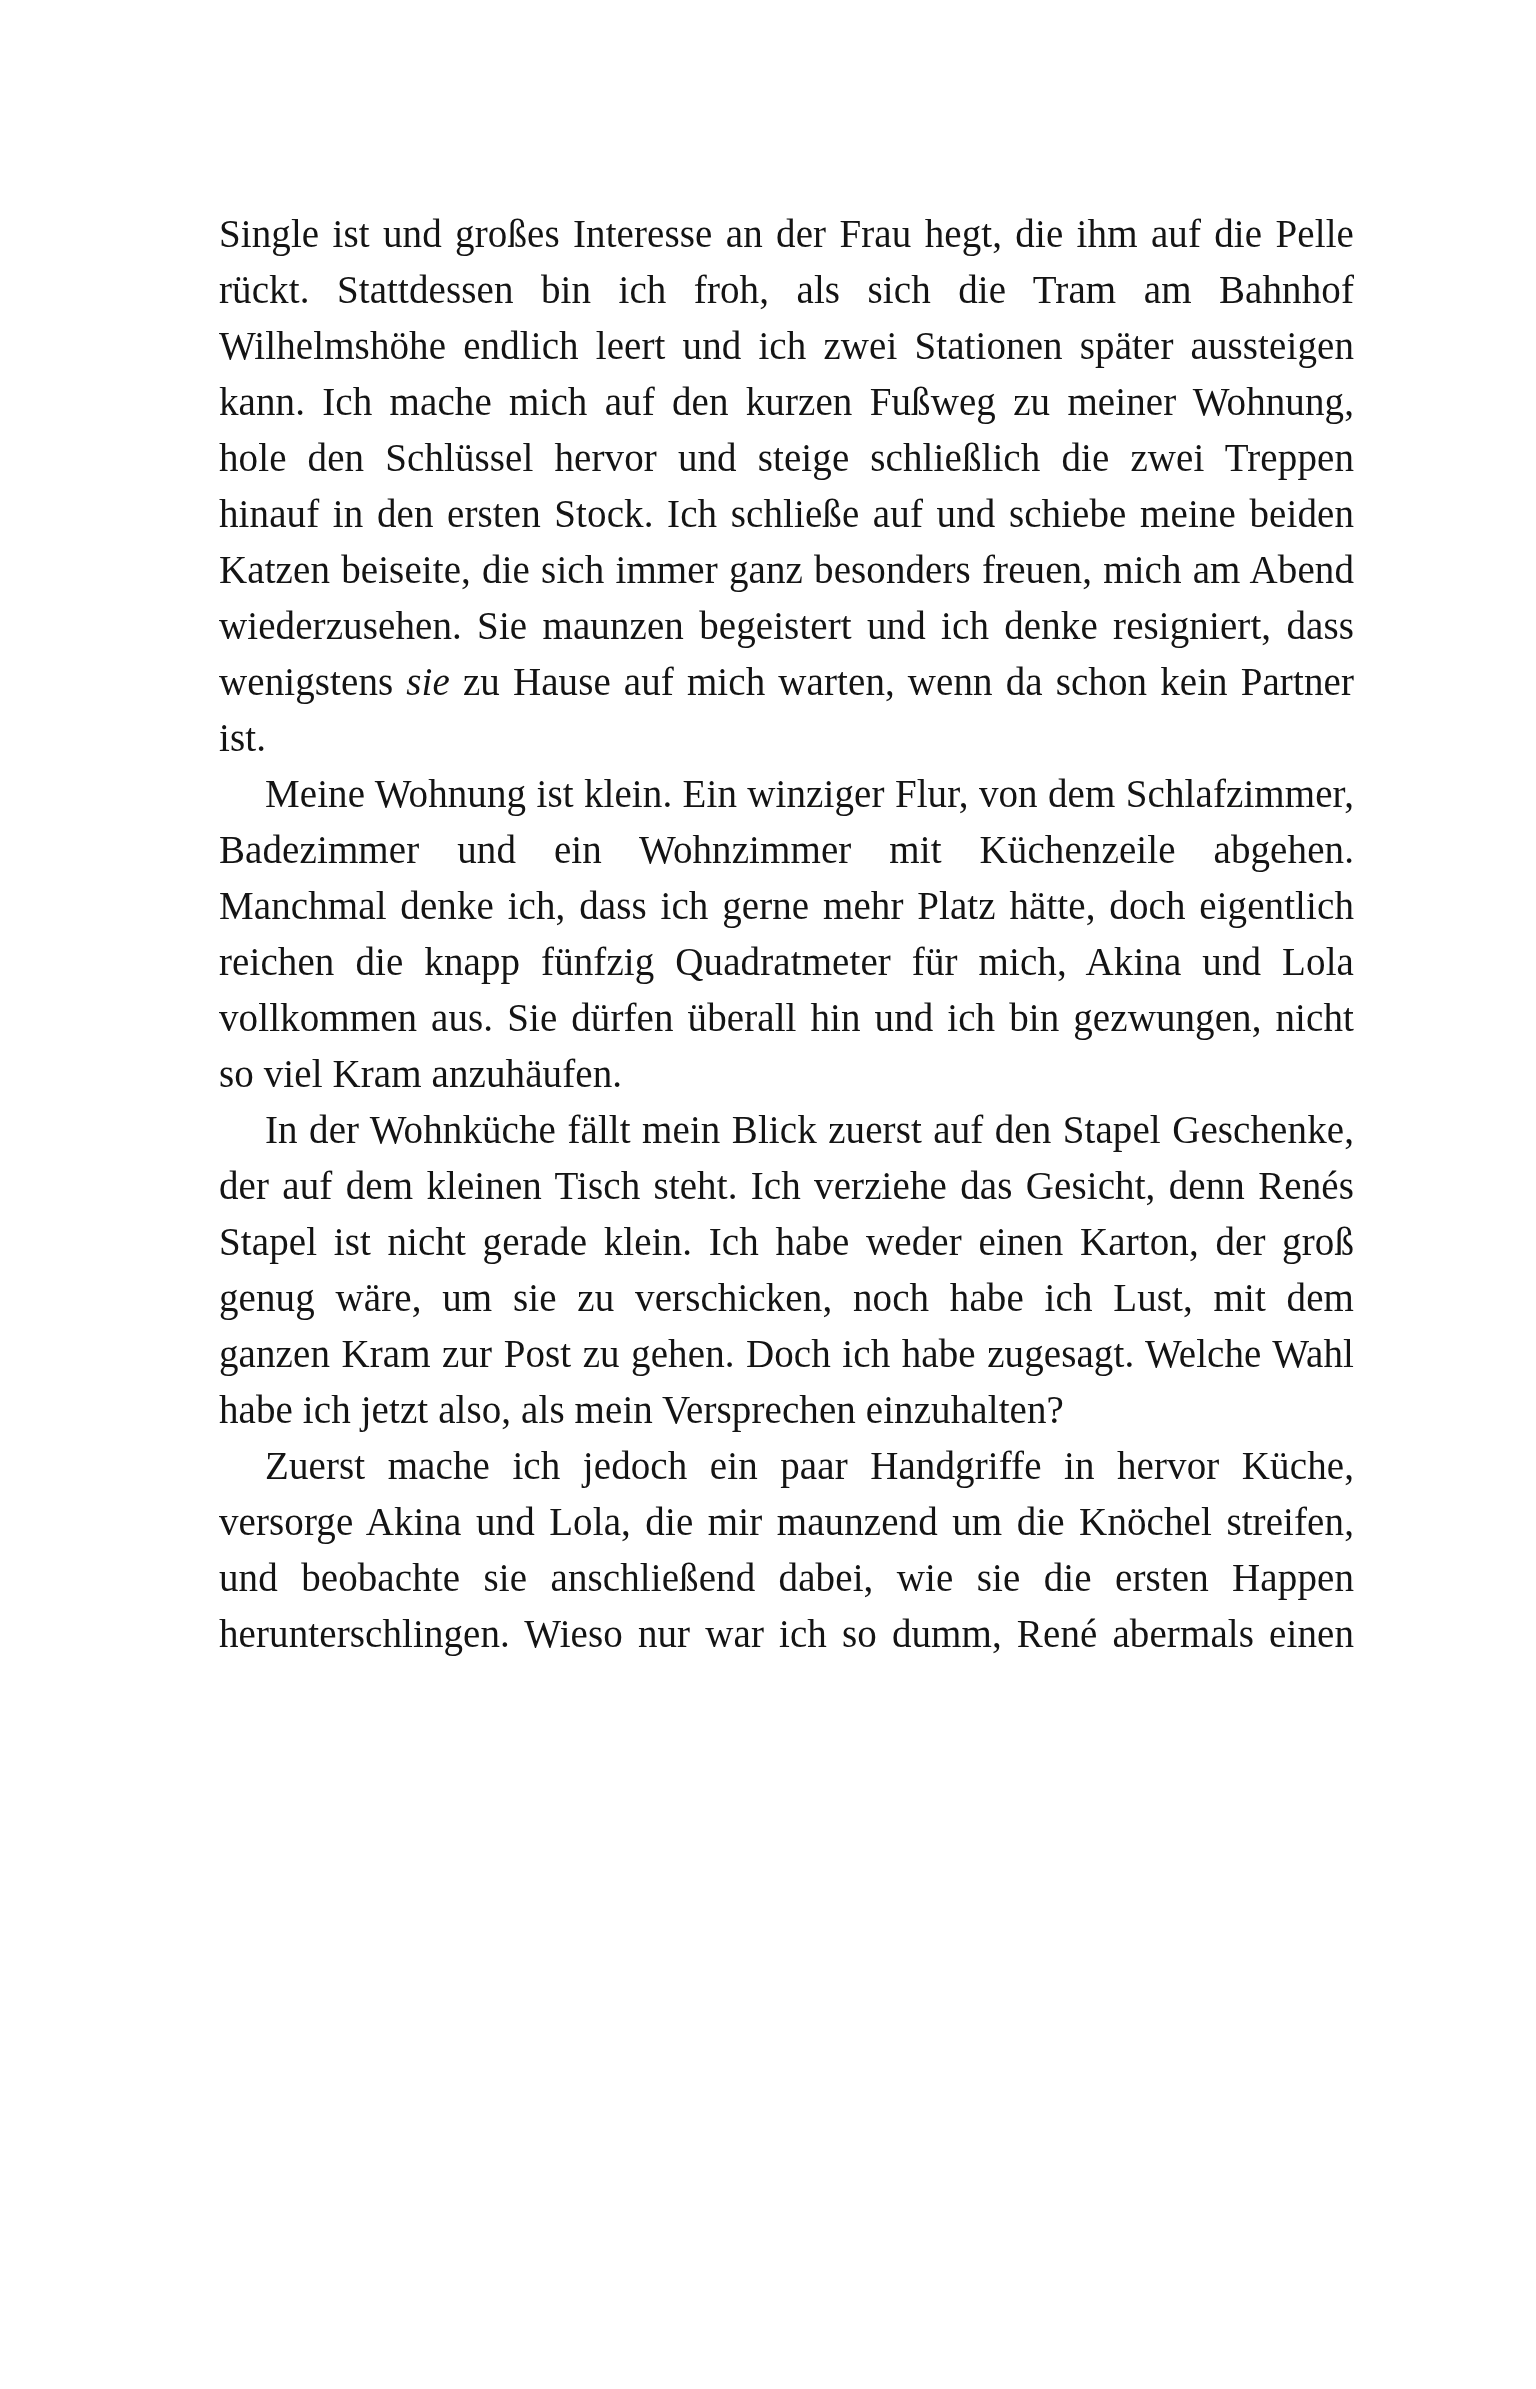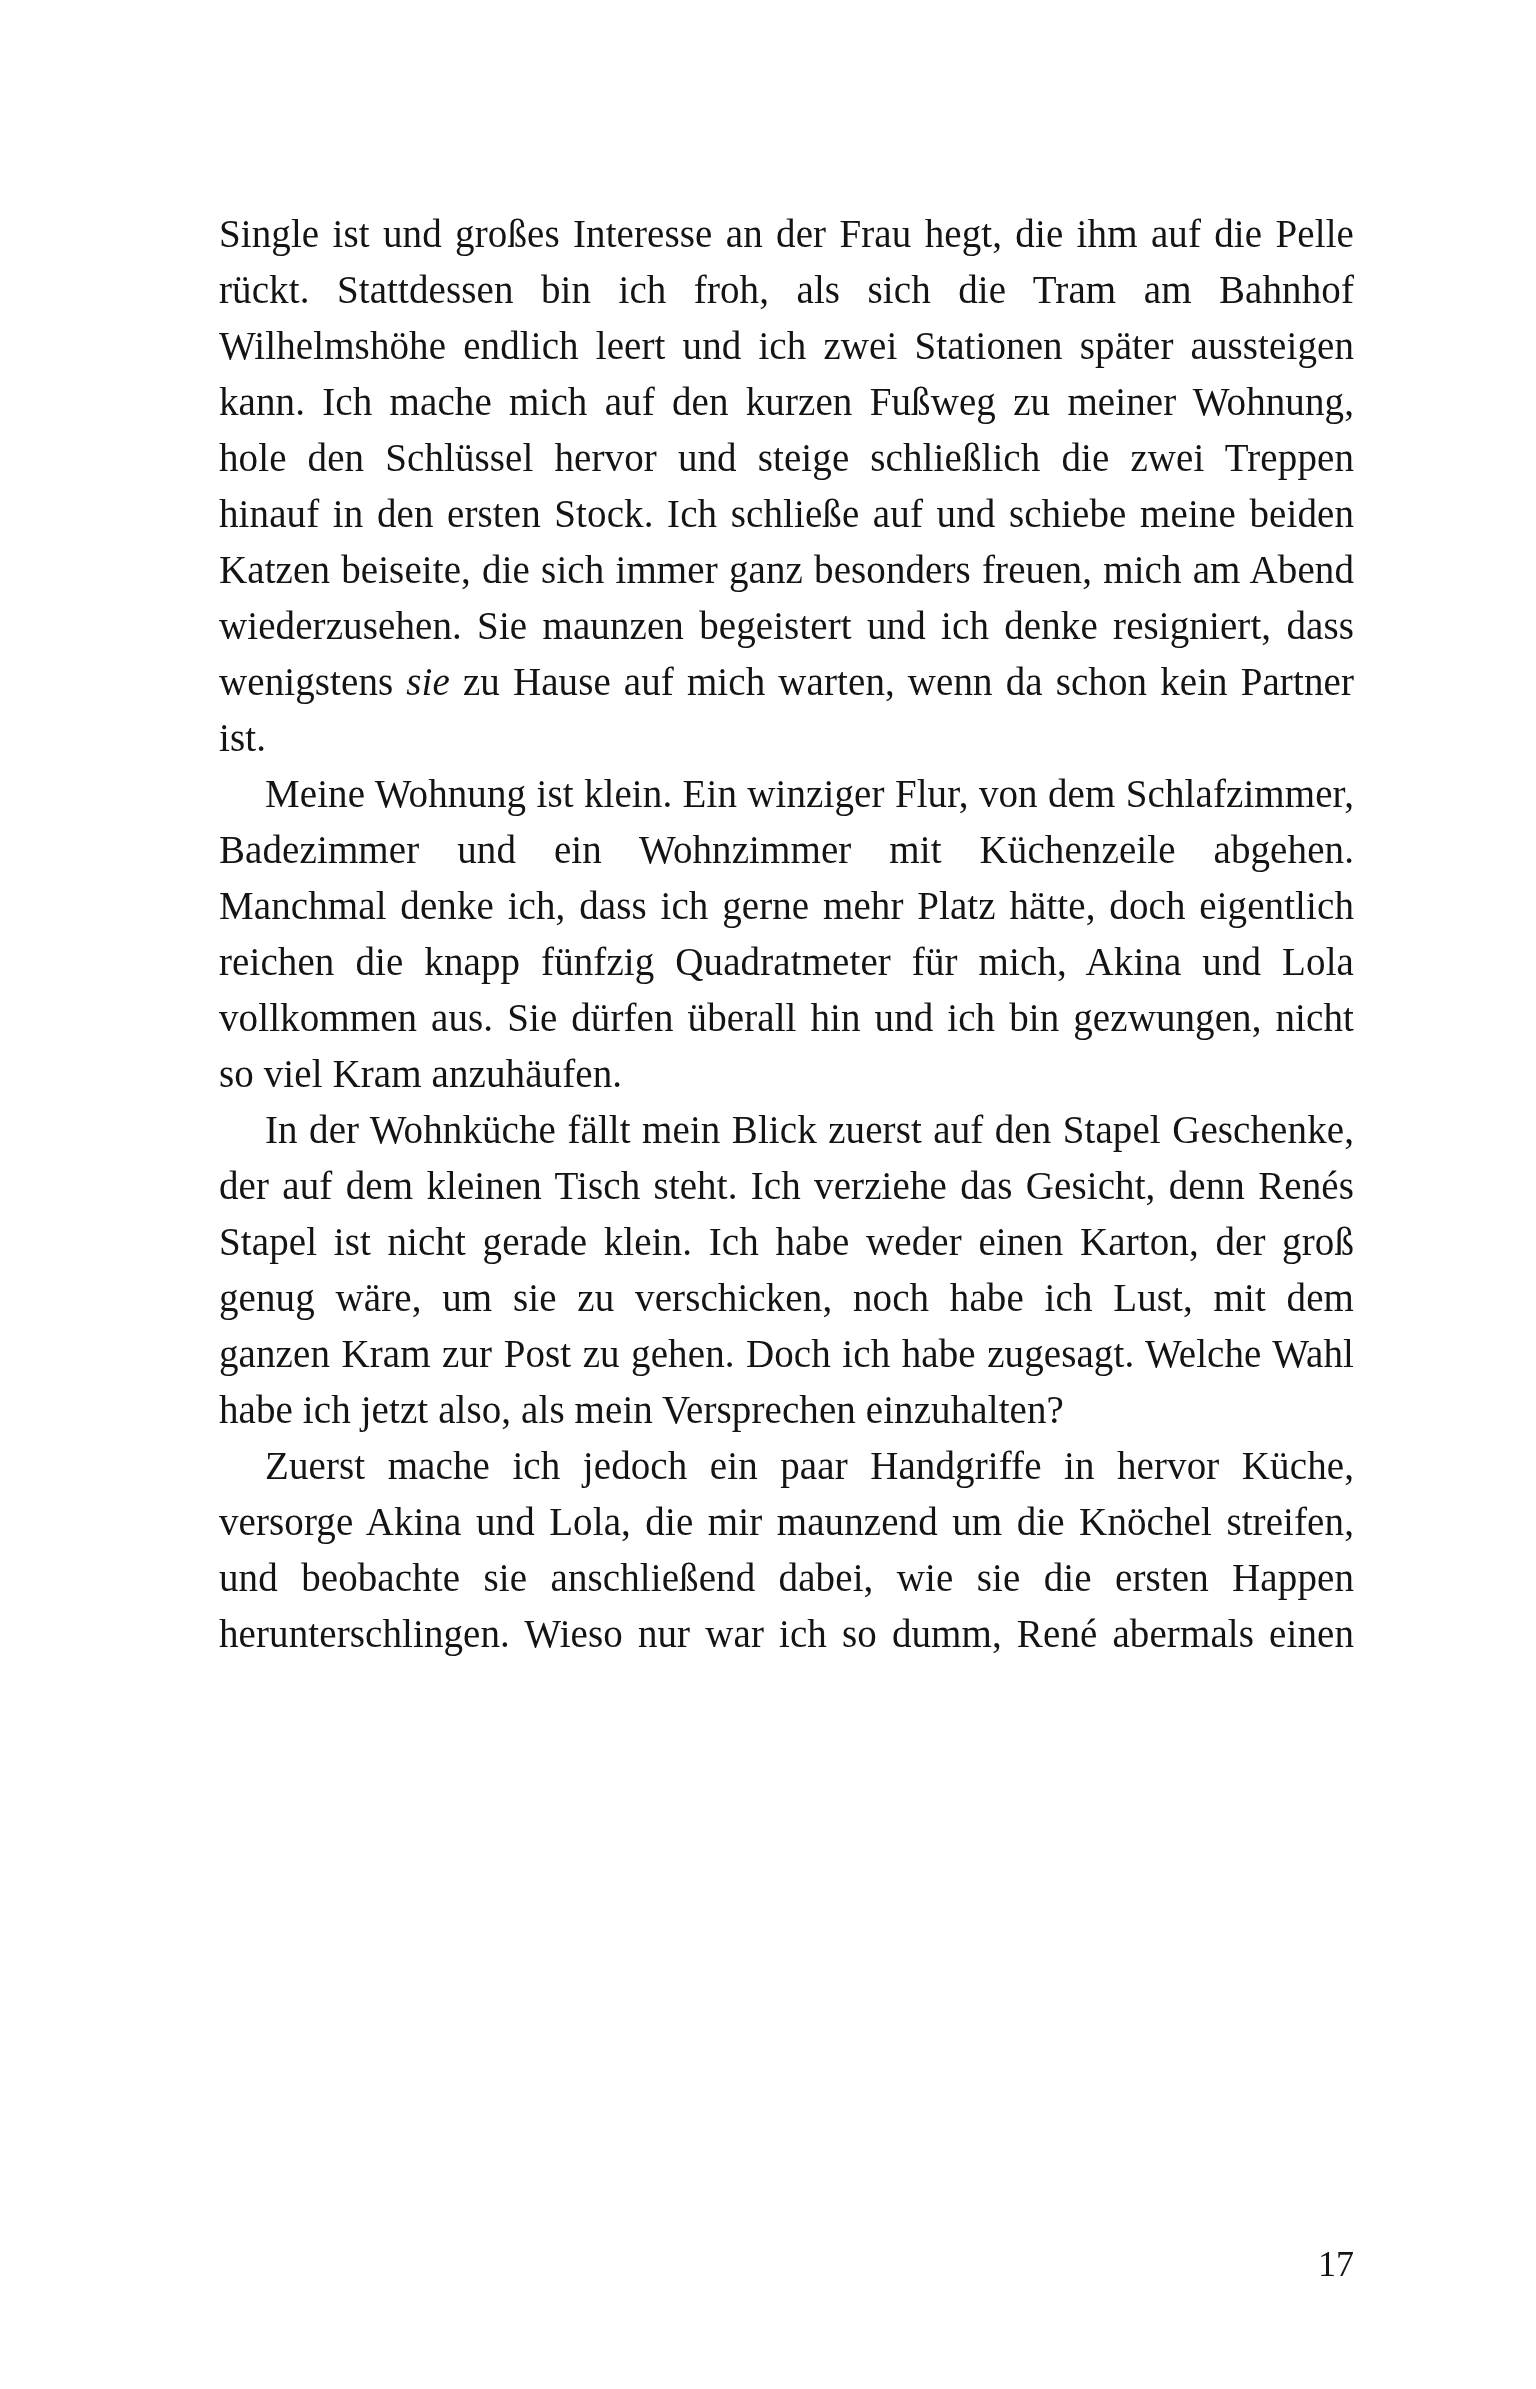--- a/index.html
+++ b/index.html
@@ -62,16 +62,15 @@
     <p class="para"><span>Single ist und großes Interesse an der Frau hegt, die ihm auf die Pelle rückt. Stattdessen bin ich froh, als sich die Tram am Bahnhof Wilhelmshöhe endlich leert und ich zwei Stationen später aussteigen kann. Ich mache mich auf den kurzen Fußweg zu meiner Wohnung, hole den Schlüssel hervor und steige schließlich die zwei Treppen hinauf in den ersten Stock. Ich schließe auf und schiebe meine beiden Katzen beiseite, die sich immer ganz besonders freuen, mich am Abend wiederzusehen. Sie maunzen begeistert und ich denke resigniert, dass wenigstens </span><em>sie</em><span> zu Hause auf mich warten, wenn da schon kein Partner ist.</span></p>
 
     <p class="para indent">Meine Wohnung ist klein. Ein winziger Flur, von dem Schlafzimmer, Badezimmer und ein Wohnzimmer mit Küchenzeile abgehen. Manchmal denke ich, dass ich gerne mehr Platz hätte, doch eigentlich reichen die knapp fünfzig Quadratmeter für mich, Akina und Lola vollkommen aus. Sie dürfen überall hin und ich bin gezwungen, nicht so viel Kram anzuhäufen.</p>
 
     <p class="para indent">In der Wohnküche fällt mein Blick zuerst auf den Stapel Geschenke, der auf dem kleinen Tisch steht. Ich verziehe das Gesicht, denn Renés Stapel ist nicht gerade klein. Ich habe weder einen Karton, der groß genug wäre, um sie zu verschicken, noch habe ich Lust, mit dem ganzen Kram zur Post zu gehen. Doch ich habe zugesagt. Welche Wahl habe ich jetzt also, als mein Versprechen einzuhalten?</p>
 
     <p class="para indent continues">Zuerst mache ich jedoch ein paar Handgriffe in hervor Küche, versorge Akina und Lola, die mir maunzend um die Knöchel streifen, und beobachte sie anschließend dabei, wie sie die ersten Happen herunterschlingen. Wieso nur war ich so dumm, René abermals einen</p>
 
   </div>
 
-  <div class="page-number">17</div>
 
 </div>
 
 
 </body></html>

